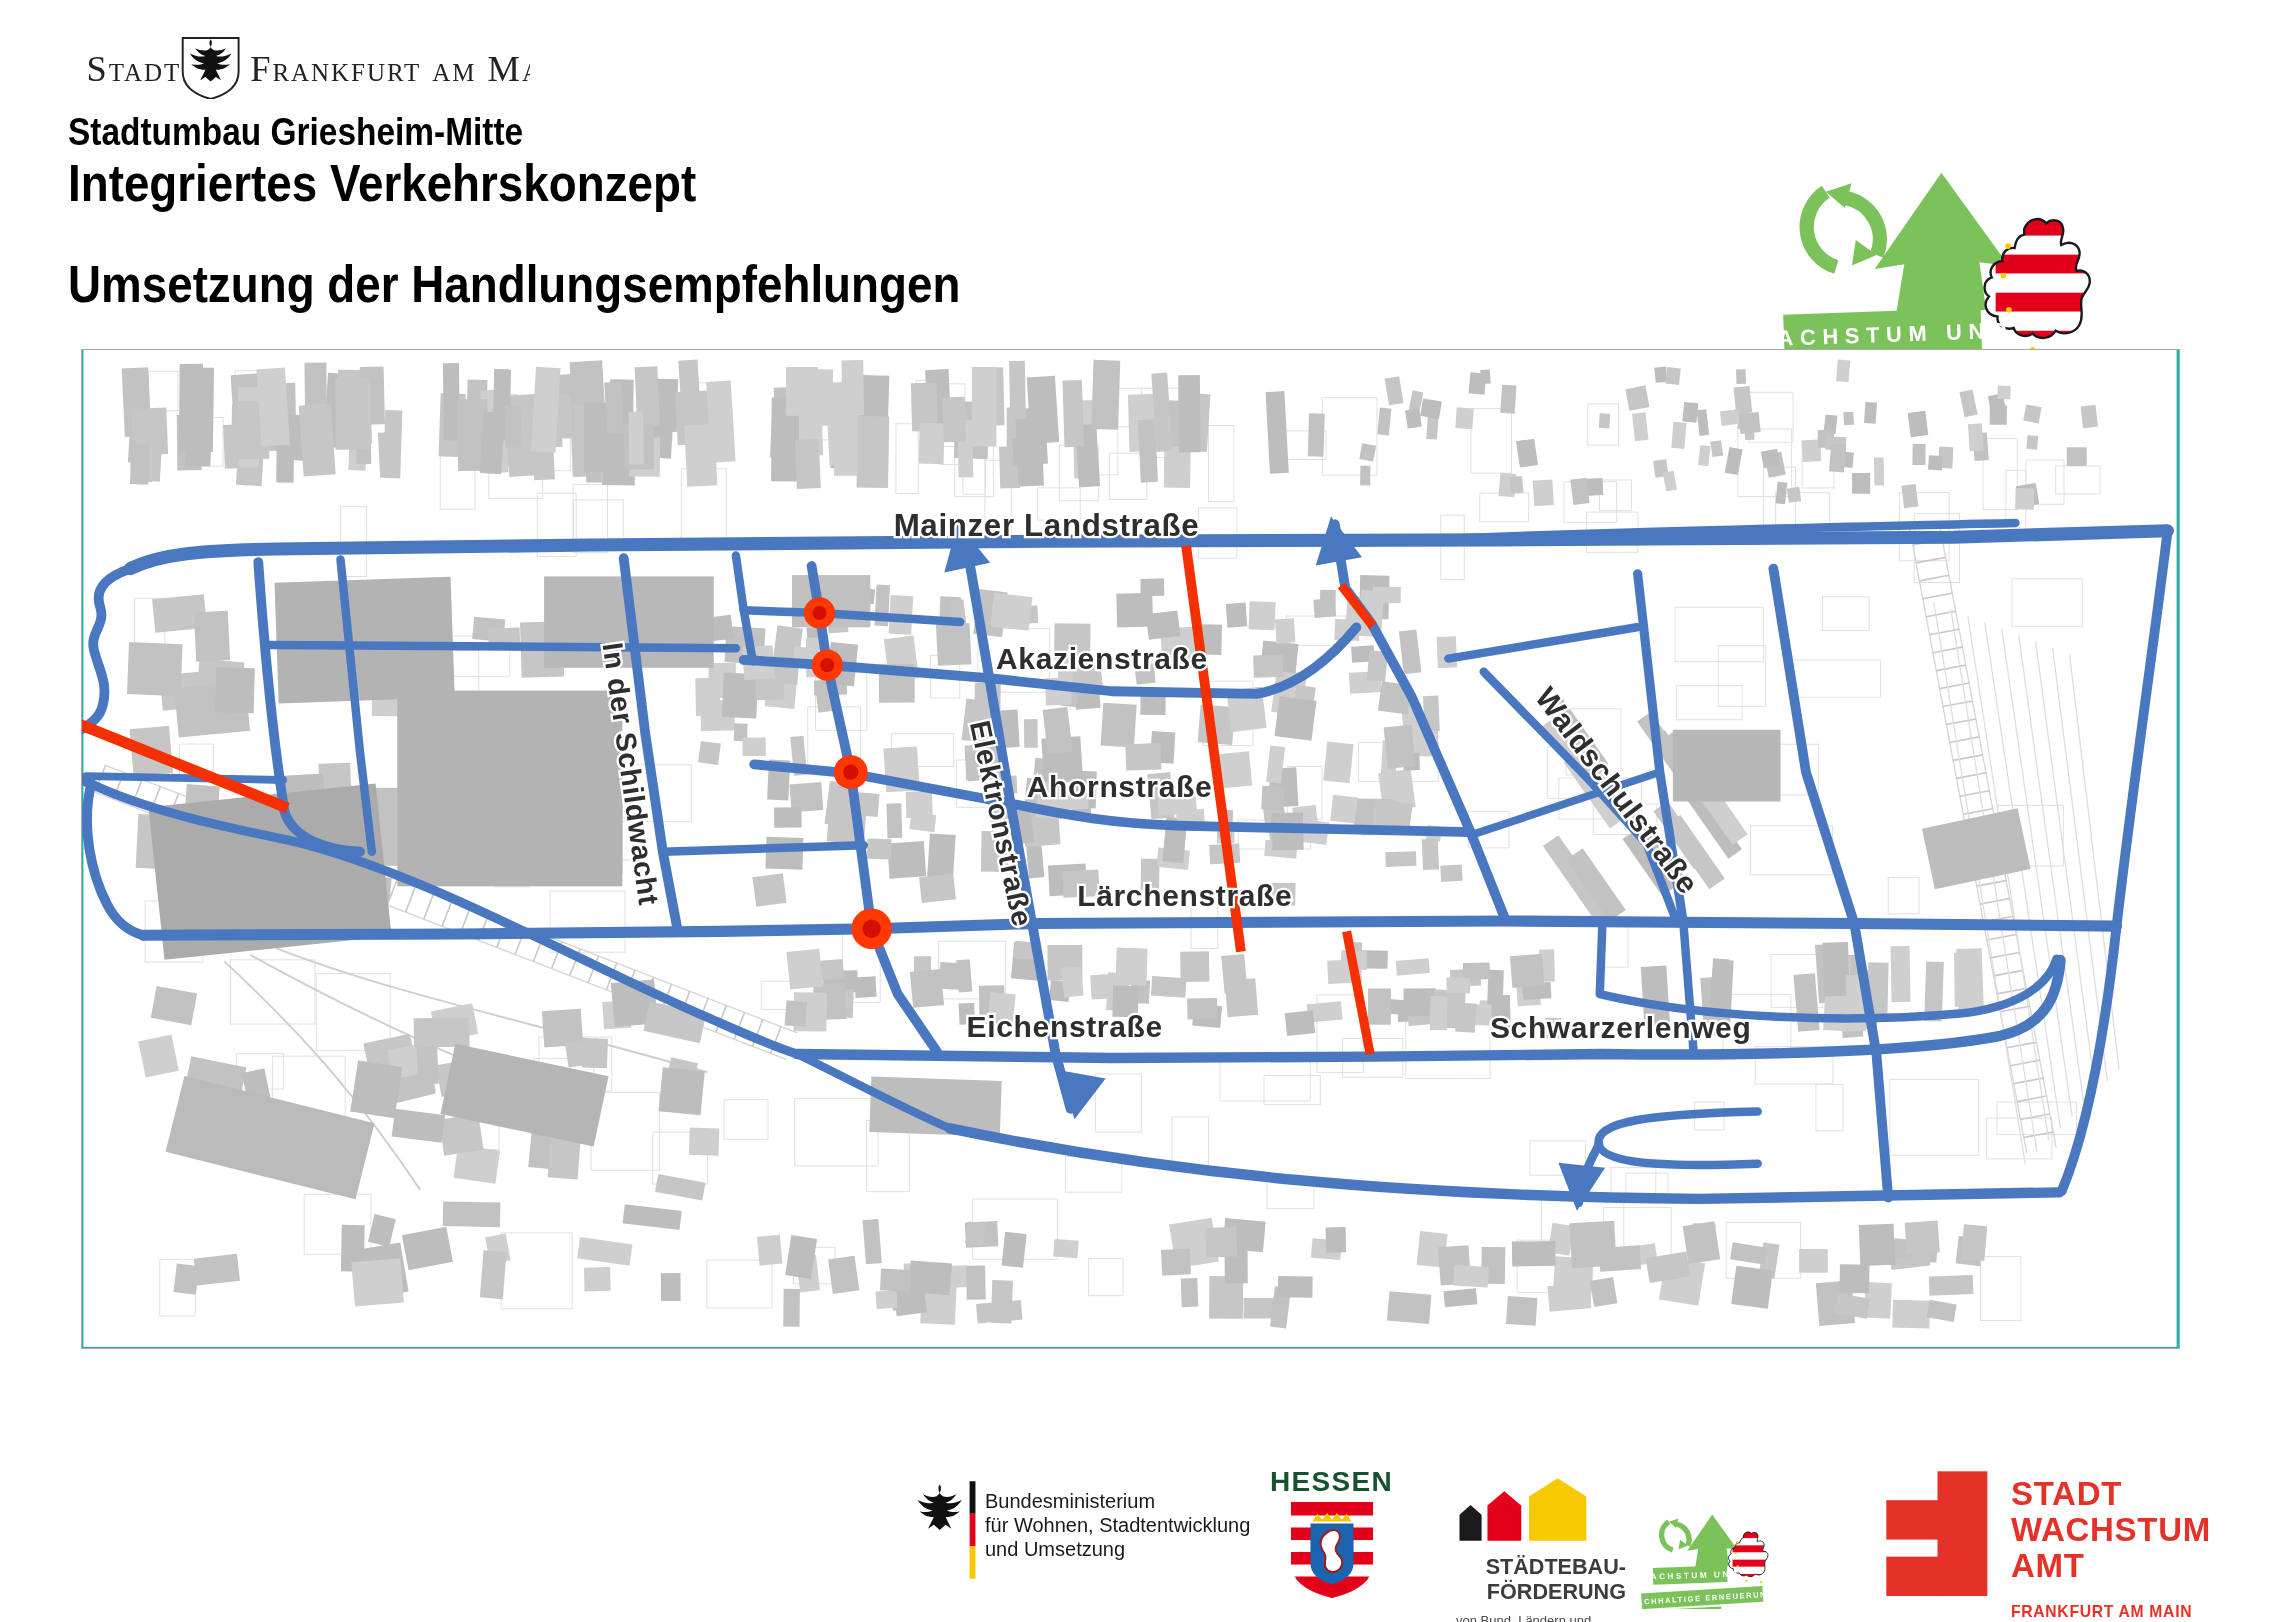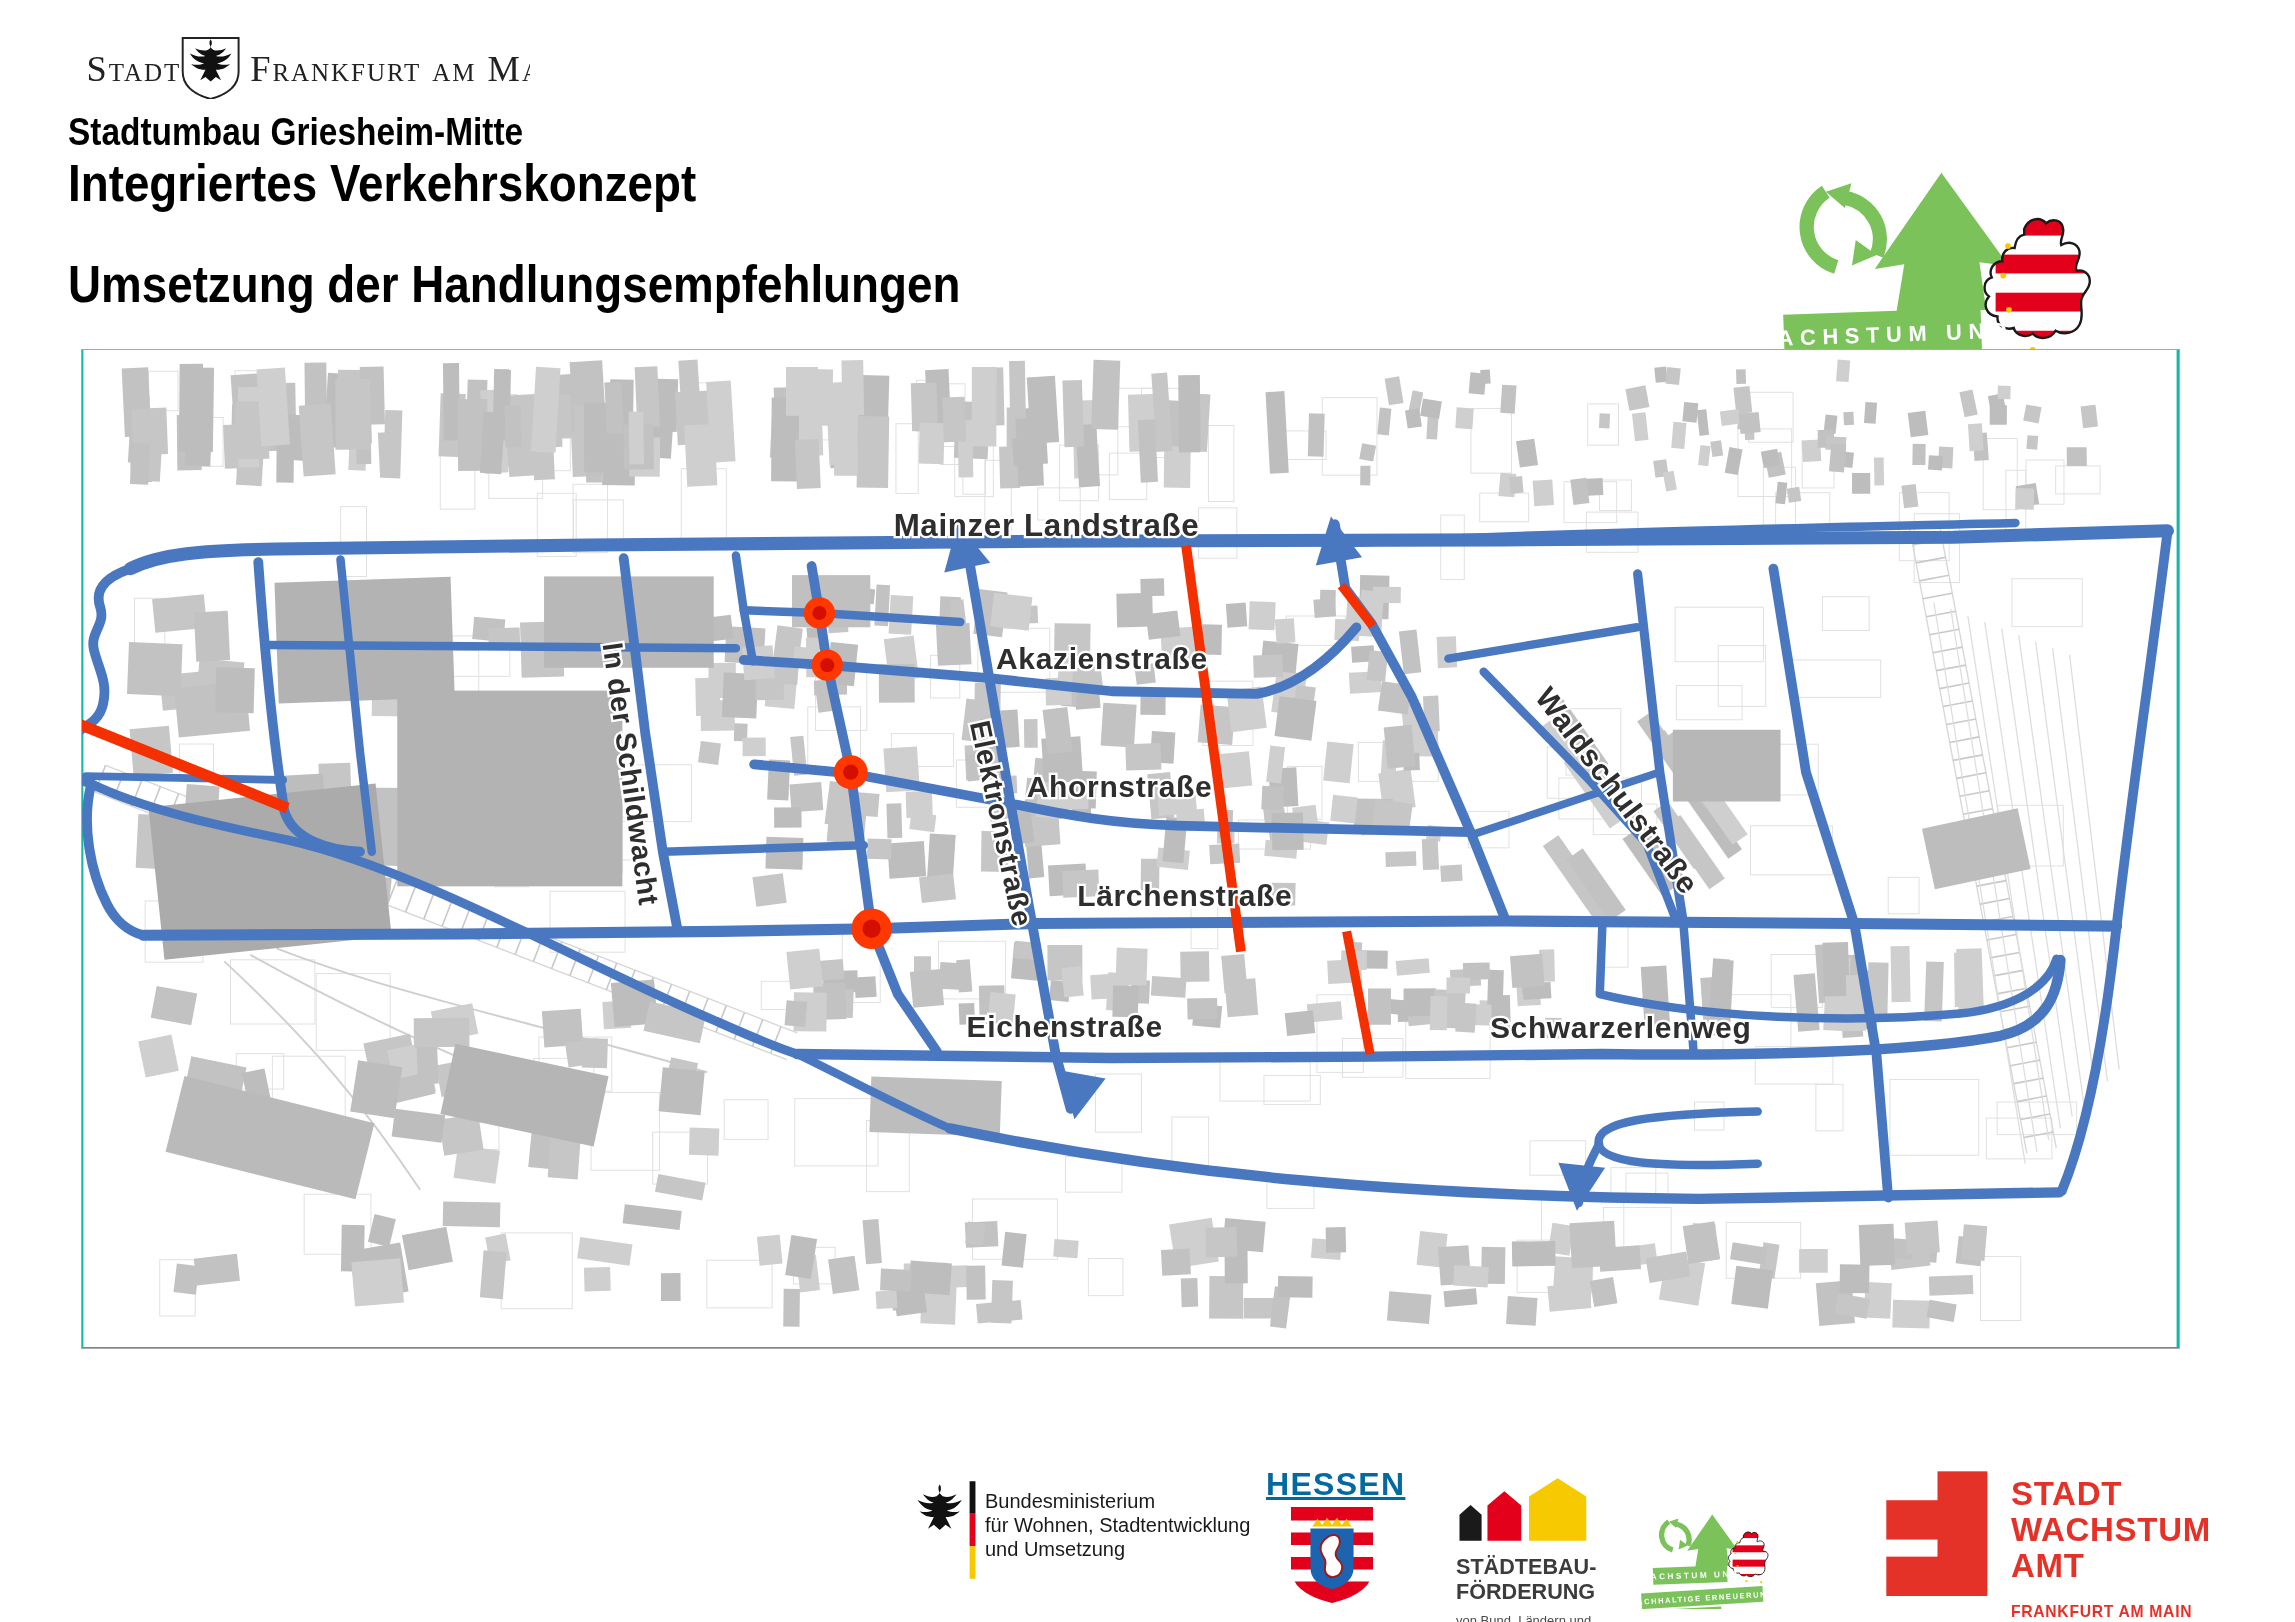--- a/index.html
+++ b/index.html
@@ -17,23 +17,23 @@
 
   
   .mapwrap { position:absolute; left:81px; top:349px; width:2099px; height:1000px; border:1.3px solid #a8a8a8; background:#14b8a6; }
   .mapwrap svg { display:block; }
 
   
   .footer { position:absolute; left:0; top:1465px; width:2295px; height:157px;margin-left:48px; }
   .bm-logo { position:absolute; left:867px; top:16.4px; }
   .bm-text { position:absolute; left:937px; top:23.6px; font-size:20px; line-height:24px; color:#1a1a1a; }
   .hessen { position:absolute; left:1218px; top:1.3px; width:131px; text-align:center; }
-  .hessen .word { font-size:32px; font-weight:bold; color:#0369a1; letter-spacing:1.3px;text-decoration:underline; }
+  .hessen .word { font-size:28px; font-weight:bold; color:#14532d; letter-spacing:1.3px; }
   .stf { position:absolute; left:1408px; top:11.8px; width:170px; }
-  .stf .big { font-size:21.6px; font-weight:bold; color:#3c3c3c; line-height:25px; margin-top:10.5px; }
+  .stf .big { font-size:21.6px; font-weight:bold; color:#3c3c3c; line-height:25px; margin-top:10.5px;text-align:right; }
   .stf .small { font-size:13px; color:#4a4a4a; line-height:16.4px; margin-top:9.2px; }
   .badge-small { position:absolute; left:1563px; top:26px; width:186px; height:118px; }
   .spa { position:absolute; left:1837px; top:5.2px; }
   .spa-text { position:absolute; left:1963px; top:10.5px; color:#e53228; }
   .spa-text .big { font-size:33px; font-weight:bold; line-height:36px; letter-spacing:0.7px; }
   .spa-text .sub { font-size:15.7px; font-weight:bold; margin-top:19.6px; letter-spacing:0.7px; }
 </style>
 </head>
 <body>
 

